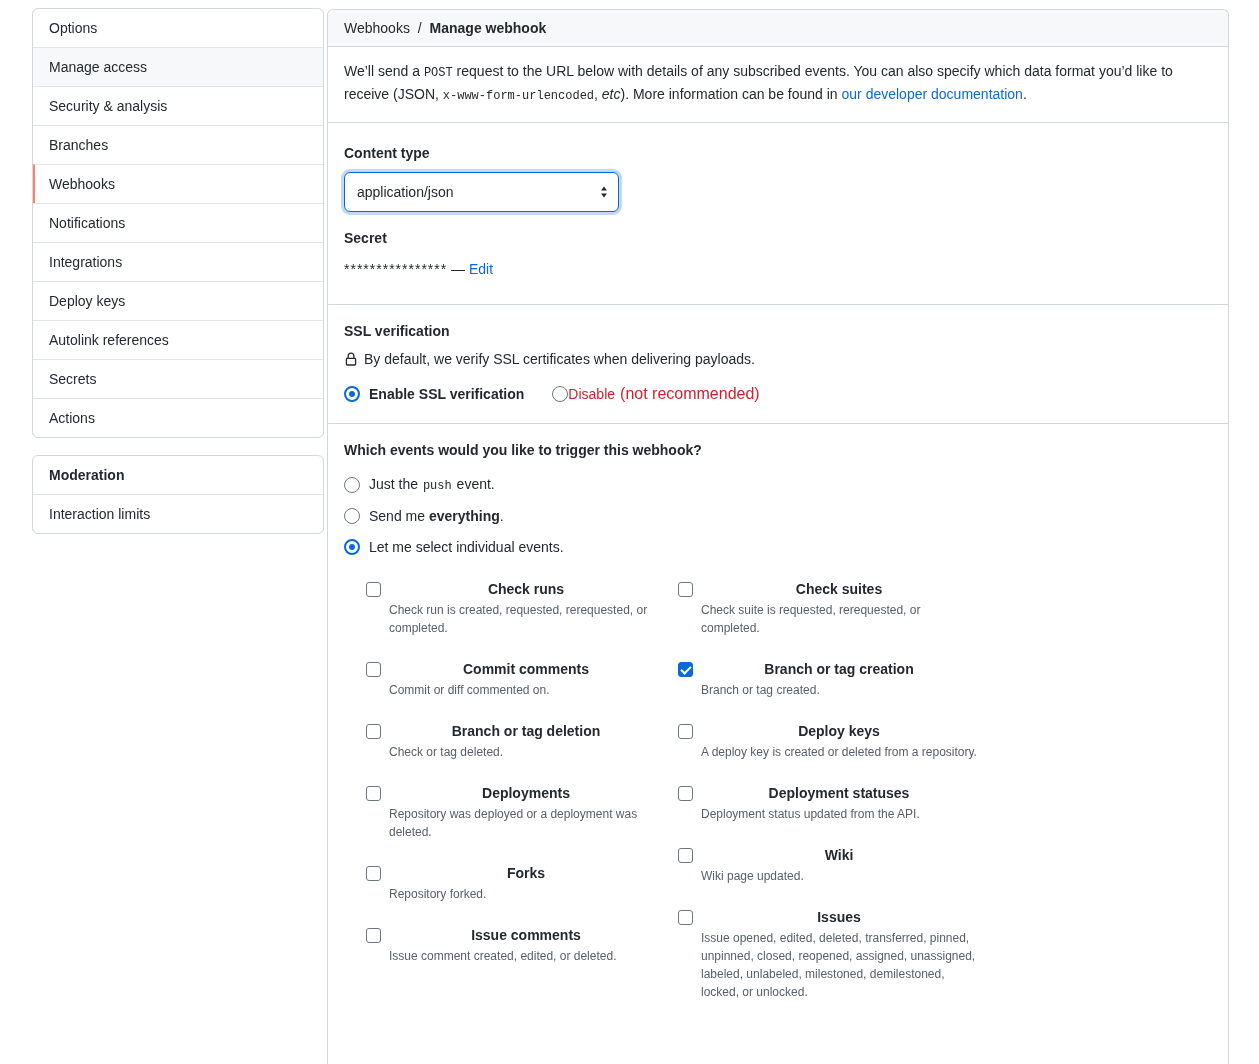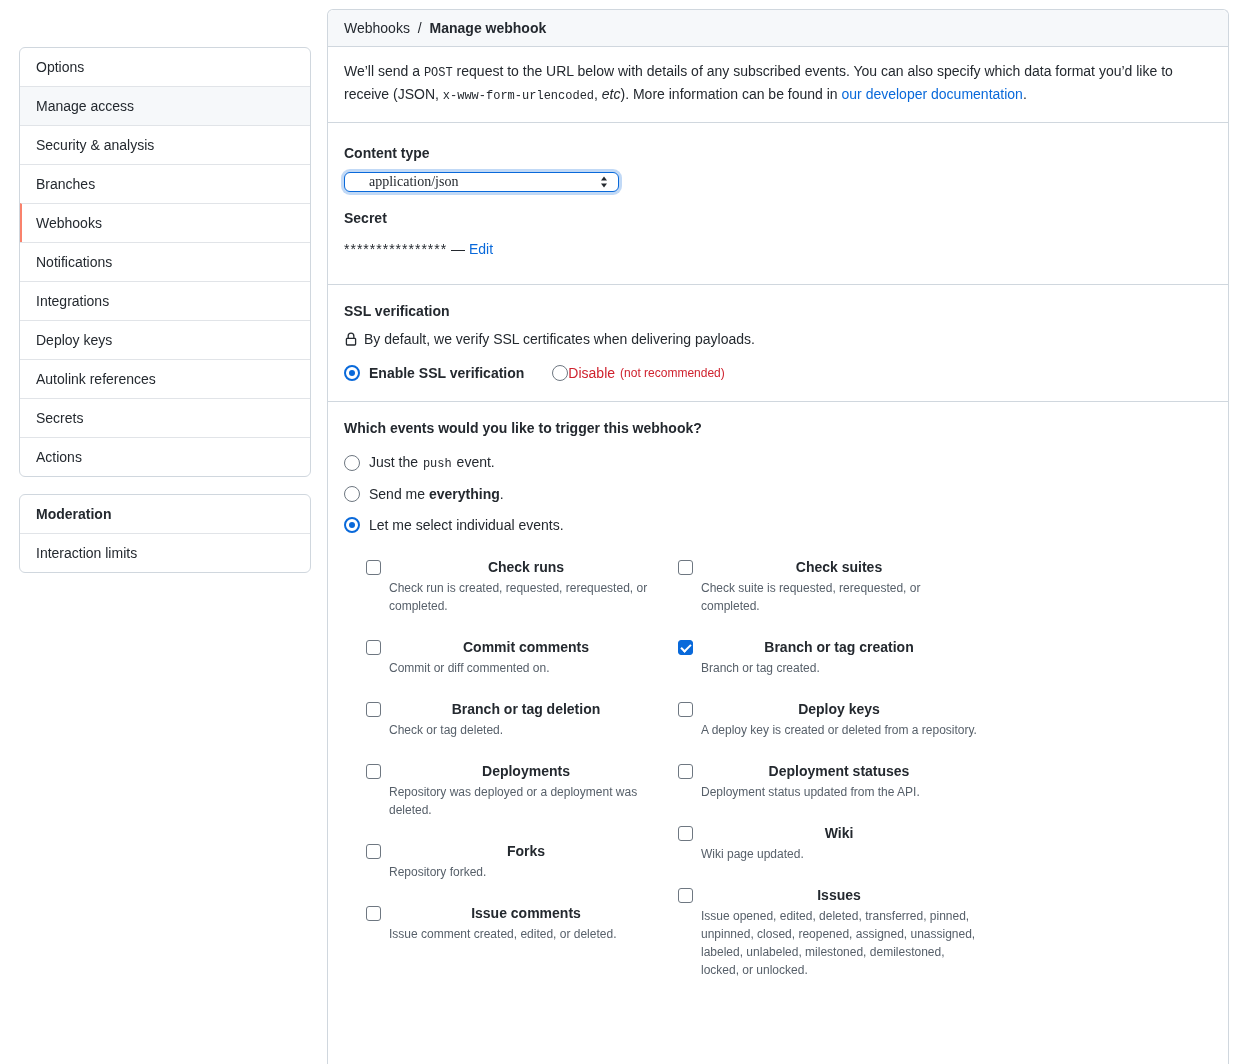--- a/index.html
+++ b/index.html
@@ -5,21 +5,21 @@
   * { box-sizing: border-box; }
   html,body { margin:0; padding:0; }
   body {
     width:1259px; height:1064px; overflow:hidden; background:#fff;
     font-family:"Liberation Sans","DejaVu Sans",sans-serif;
     font-size:14px; color:#24292f;
   }
   .page { position:relative; width:1259px; height:1064px; overflow:hidden; }
 
   
-  .sidebar { position:absolute; left:19px; top:8px; width:292px;margin-top:39px; }
+  .sidebar { position:absolute; left:32px; top:8px; width:292px; }
   .side-box { border:1px solid #d0d7de; border-radius:6px; background:#fff; margin-bottom:17px; overflow:hidden; }
   .side-item {
     display:block; padding:9px 16px; border-top:1px solid #e1e4e8;
     line-height:20px; color:#24292f; text-decoration:none; cursor:pointer;
   }
   .side-item:first-child { border-top:none; }
   .side-item.highlighted { background:#f6f8fa; }
   .side-item.active { border-left:2px solid #f9826c; padding-left:14px; }
   .side-header { font-weight:700; padding:9px 16px; line-height:20px; }
 
@@ -50,24 +50,24 @@
 
   .form-group { margin-bottom:16px; }
   .field-label { display:block; font-weight:700; margin:4px 0 8px 0; line-height:21px; }
   .required-mark { color:#cf222e; margin-left:2px; }
 
   .text-input {
     width:440px; height:31px; padding:5px 12px; font-size:14px; color:#24292f;
     font-family:inherit; border:1px solid #d0d7de; border-radius:6px; background:#f6f8fa; outline:none;
   }
   .select-control {
-    width:275px; height:20px; background:#fff; border:1px solid #0969da; border-radius:6px;
+    width:275px; height:40px; background:#fff; border:1px solid #0969da; border-radius:6px;
     box-shadow:0 0 0 3px rgba(9,105,218,0.25);
     display:flex; align-items:center; justify-content:space-between;
-    padding:0 9px 0 24px; cursor:pointer;font-family:Liberation Serif, serif;
+    padding:0 9px 0 12px; cursor:pointer;
   }
   .secret-row { line-height:21px; margin-top:10px; }
   .secret-mask { letter-spacing:1px; color:#24292f; }
 
   .ssl-heading { font-weight:700; line-height:21px; margin-bottom:7px; }
   .ssl-note { display:flex; align-items:center; line-height:21px; margin-bottom:15px; }
   .ssl-note svg { margin-right:6px; flex-shrink:0; }
   .ssl-radio-row { display:flex; align-items:center; margin-top:4px; }
 
   .radio {
@@ -75,21 +75,21 @@
     background:#fff; flex-shrink:0; display:inline-block; position:relative; cursor:pointer;
   }
   .radio.checked { border:2px solid #0969da; }
   .radio.checked::after {
     content:""; position:absolute; left:3px; top:3px; width:6px; height:6px;
     border-radius:50%; background:#0969da;
   }
   .bold-label { font-weight:700; }
   .ssl-enable-label { margin-left:9px; margin-right:28px; }
   .danger-text { color:#cf222e; }
-  .danger-note { color:#cf222e; font-size:12px; margin-left:5px; }
+  .danger-note { color:#cf222e; font-size:16px; margin-left:5px; }
 
   .events-question { font-weight:700; line-height:21px; margin-bottom:15px; }
   .radio-row { display:flex; align-items:center; margin-bottom:15px; cursor:pointer; }
   .radio-row .radio { margin-right:9px; }
   .radio-row code { margin:0 1px; }
 
   .hooks { display:flex; margin-left:21px; margin-top:24px; }
   .hooks-col-left  { width:312px; padding-right:14px; }
   .hooks-col-right { width:300px; }
   .hook-item { position:relative; padding-left:24px; margin-bottom:22px; cursor:pointer; }

